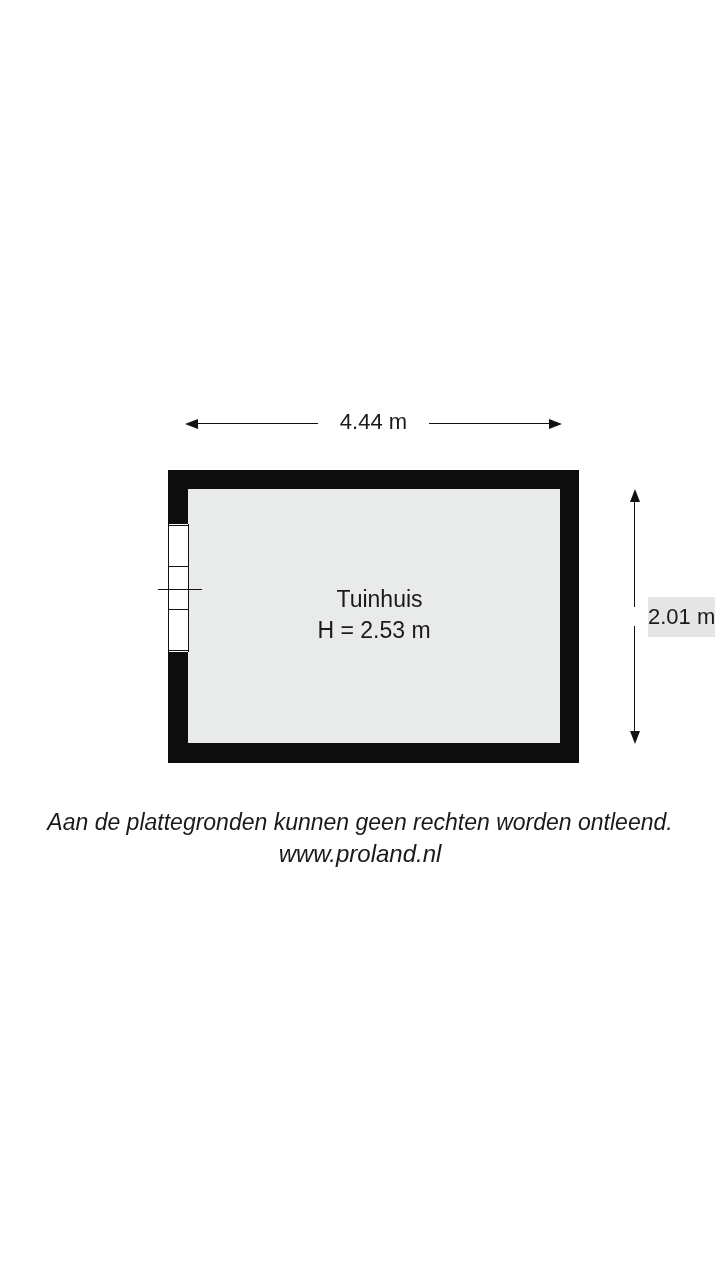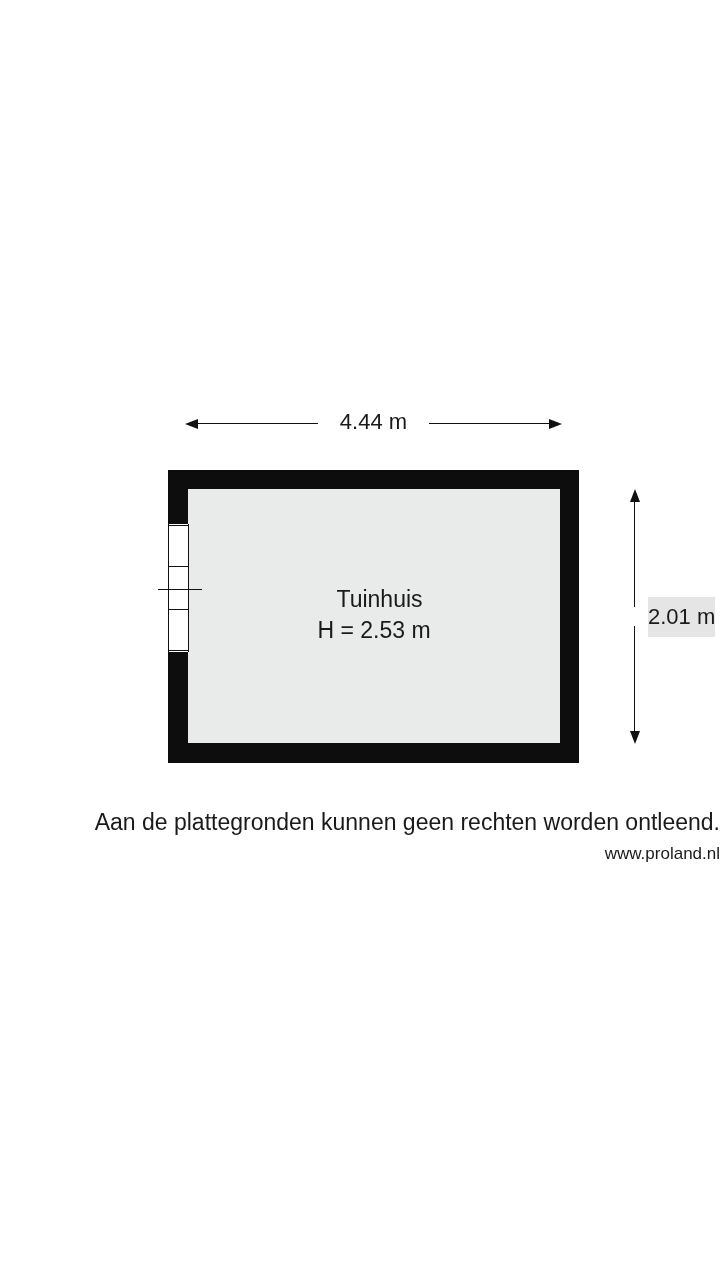--- a/index.html
+++ b/index.html
@@ -189,28 +189,29 @@
     font-size: 23px;
     line-height: 31px;
   }
 
   
   .footer {
     position: absolute;
     left: 0;
     top: 806px;
     width: 720px;
-    text-align: right;
+    text-align: center;
+    font-style: italic;
   }
   .footer .disclaimer {
     font-size: 23px;
     line-height: 32px;
   }
   .footer .website {
-    font-size: 17px;
+    font-size: 24px;
     line-height: 32px;
   }
 </style>
 </head>
 <body>
 
 <div class="floorplan-stage">
 
   <div class="room-outer"></div>
   <div class="room-inner"></div>

